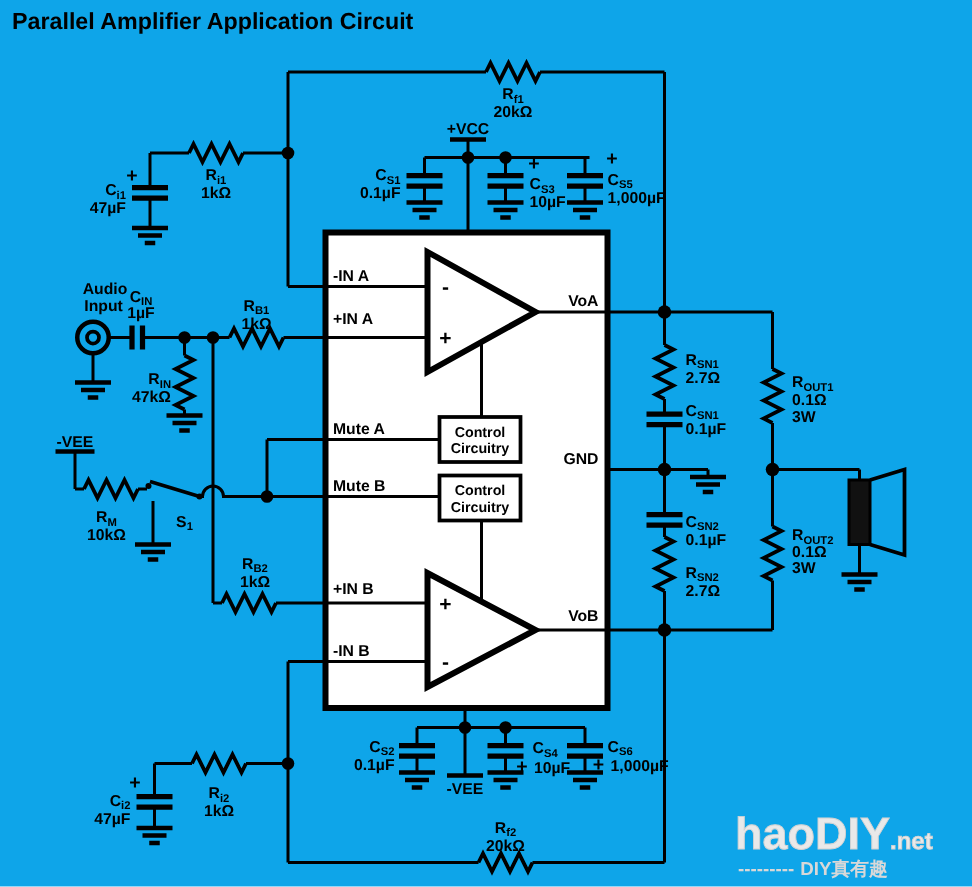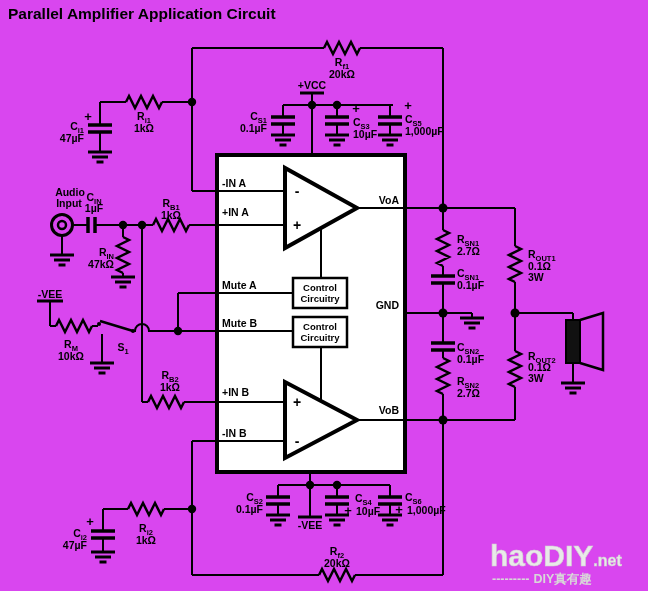--- a/index.html
+++ b/index.html
@@ -1,16 +1,16 @@
 <!DOCTYPE html>
 <html><head>
 <meta charset="utf-8">
 <style>
   html,body{margin:0;padding:0;background:#fff;}
-  .stage{width:648px;height:591px;position:relative;background:#d946ef;}
+  .stage{width:648px;height:591px;position:relative;background:#0ea5e9;}
   svg text{font-family:"Liberation Sans",sans-serif;font-weight:bold;fill:#000;}
   .title{font-size:15.5px;}
   .lbl{font-size:10.5px;}
   .sub{font-size:7.5px;}
   .plus{font-size:13px;text-anchor:middle;}
   .ctrl{font-size:9.5px;text-anchor:middle;}
   .sign{font-size:14px;text-anchor:middle;}
   .w{stroke:#000;stroke-width:2;fill:none;}
   .c{stroke:#000;stroke-width:2.5;fill:none;}
   .p{stroke:#000;stroke-width:3.5;fill:none;}

